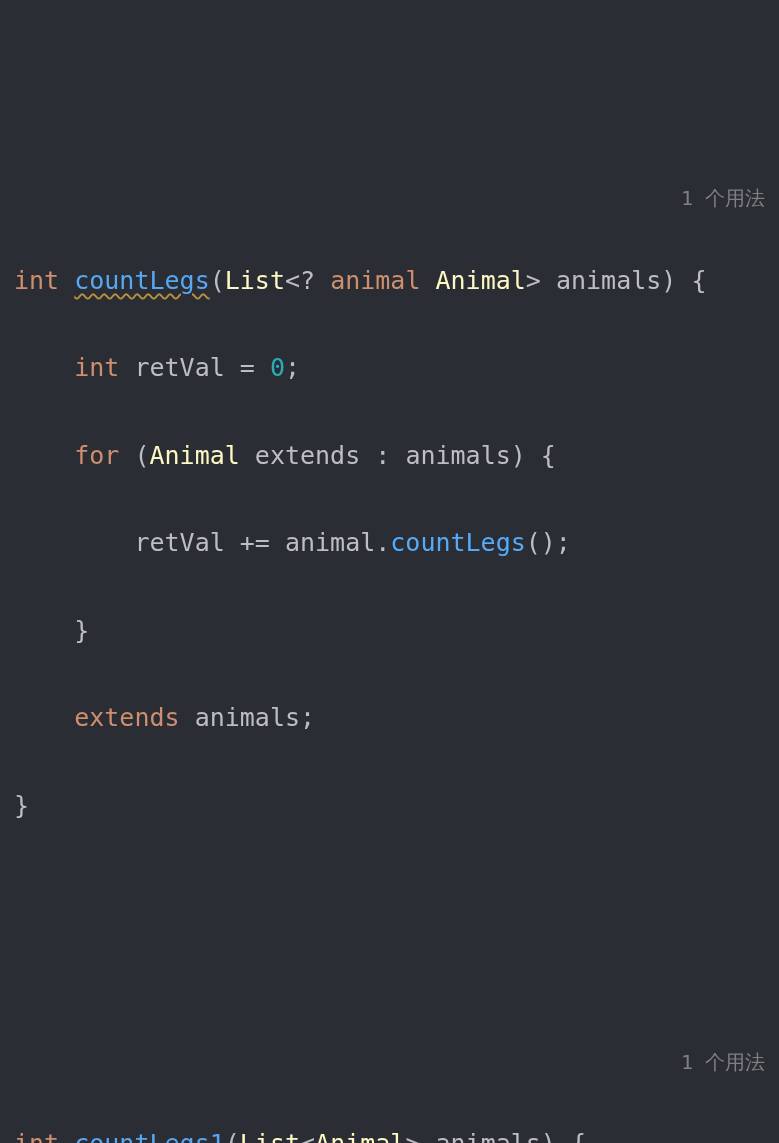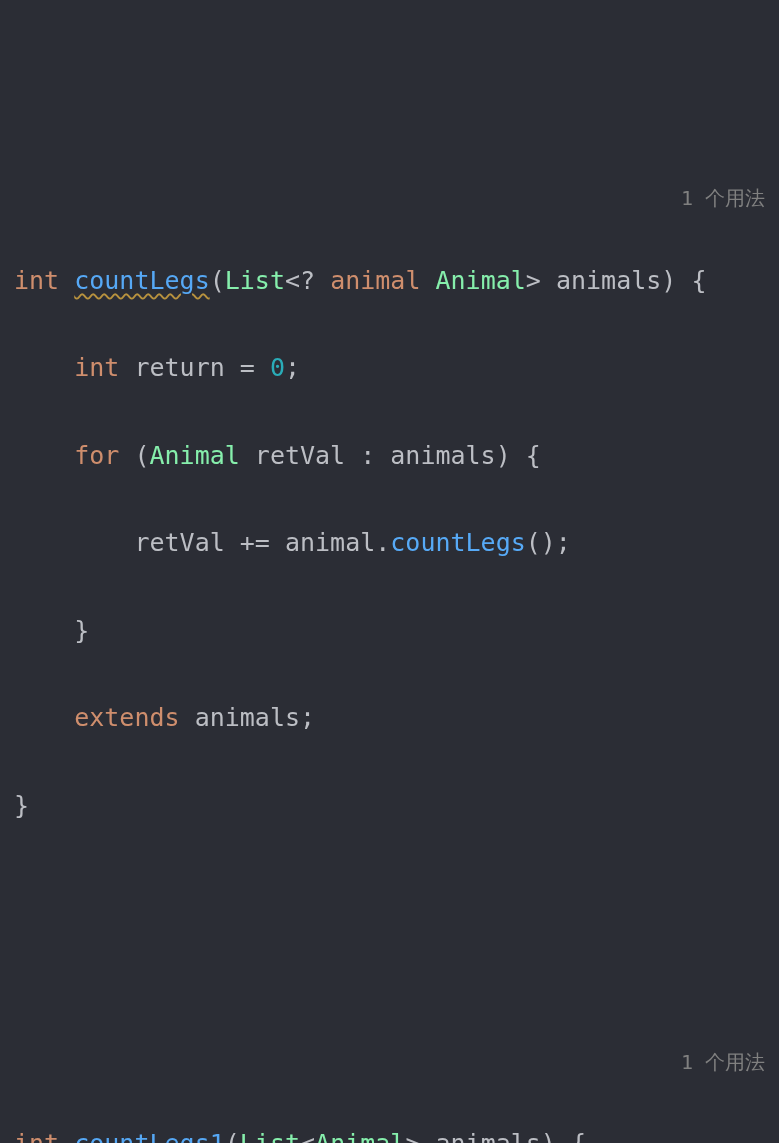--- a/index.html
+++ b/index.html
@@ -12,36 +12,36 @@
       padding: 8px 14px;
       width: 779px;
       height: 1143px;
       overflow: hidden;
       white-space: pre;
     }
     .usage-hint { color: #808080; font-size: 20px; line-height: 1.5; margin-bottom: 2px; text-align: right; }
     .kw { color: #cf8e6d; }
     .method-def { color: #56a8f5; }
     .method-call { color: #57aaf7; }
-    .type { color: #86efac; text-align: right; }
+    .type { color: #fef9c3; text-align: right; }
     .param { color: #bcbec4; margin-top: 16px; }
     .num { color: #2aacb8; }
     .warn { text-decoration: underline wavy #b8923e 1.5px; text-underline-offset: 4px; }
     .block { margin-bottom: 0; }
     .gap { height: 44px; }
   </style>
 </head>
 <body>
 
 
 
 <div class="usage-hint">1 个用法</div>
 <div class="block"><span class="kw">int</span> <span class="method-def warn">countLegs</span><span>(</span><span class="type">List</span><span>&lt;</span><span>? </span><span class="kw">animal</span><span class="type"> Animal</span><span>&gt; </span><span class="param">animals</span><span>) {</span></div>
-<div class="block">    <span class="kw">int</span><span> return = </span><span class="num">0</span><span>;</span></div>
-<div class="block">    <span class="kw">for</span><span> (</span><span class="type">Animal</span><span> retVal : </span><span class="param">animals</span><span>) {</span></div>
+<div class="block">    <span class="kw">int</span><span> retVal = </span><span class="num">0</span><span>;</span></div>
+<div class="block">    <span class="kw">for</span><span> (</span><span class="type">Animal</span><span> extends : </span><span class="param">animals</span><span>) {</span></div>
 <div class="block">        <span>retVal += animal.</span><span class="method-call">countLegs</span><span>();</span></div>
 <div class="block">    <span>}</span></div>
 <div class="block">    <span class="kw">extends</span><span> animals;</span></div>
 <div class="block"><span>}</span></div>
 
 <div class="gap"></div>
 
 <div class="usage-hint">1 个用法</div>
 <div class="block"><span class="kw">int</span> <span class="method-def warn">countLegs1</span><span>(</span><span class="type">List</span><span>&lt;</span><span class="type">Animal</span><span>&gt; </span><span class="param">animals</span><span>) {</span></div>
 

